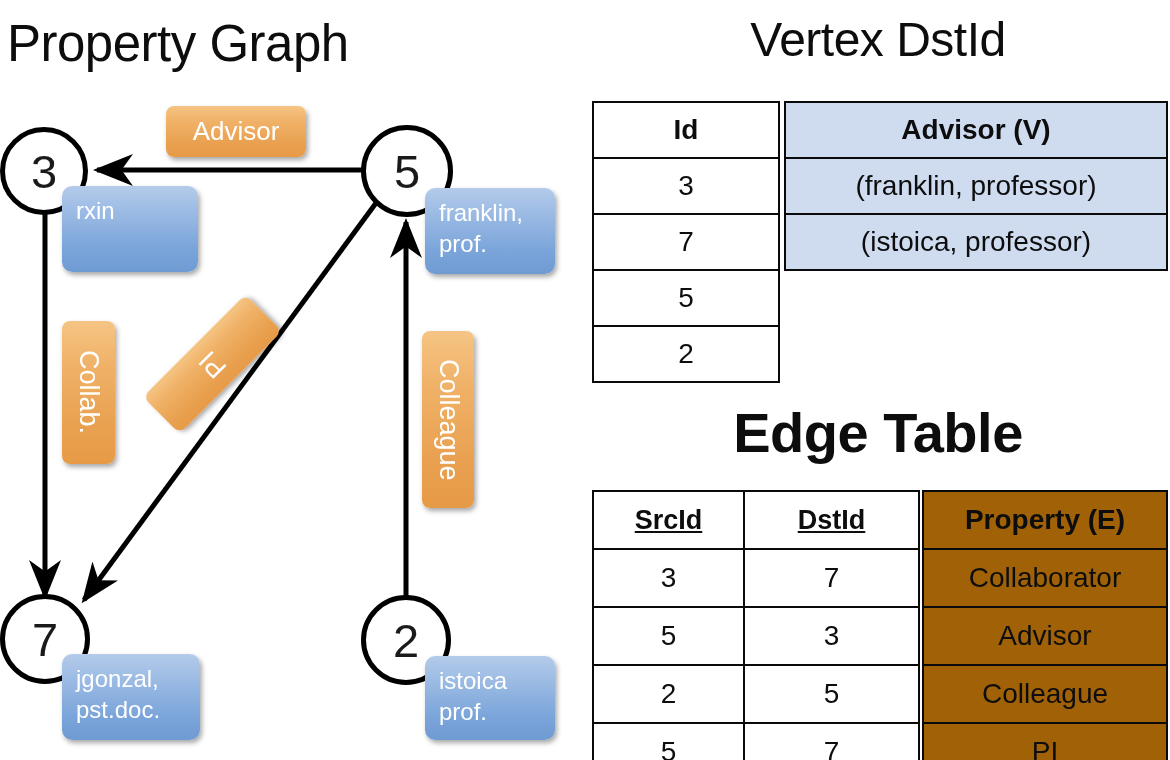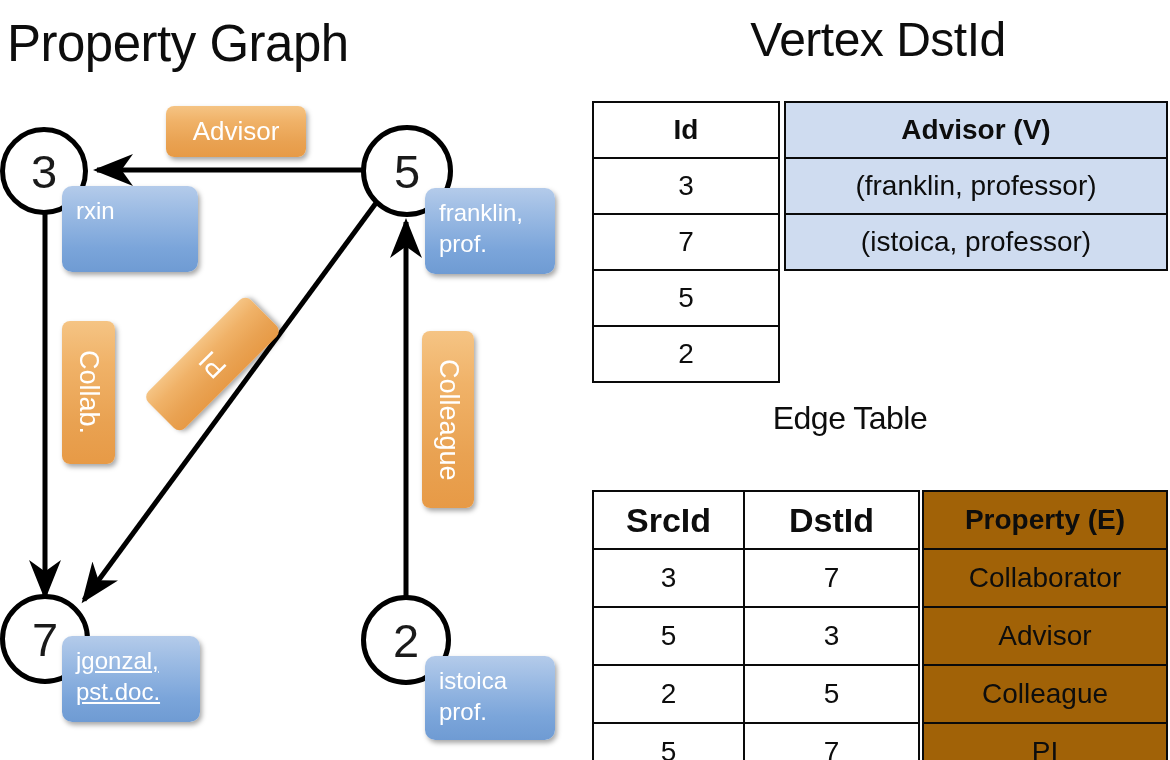--- a/index.html
+++ b/index.html
@@ -20,21 +20,21 @@
   .title {
     position: absolute;
     font-family: "Liberation Sans", sans-serif;
     font-weight: 300;
     color: #0d0d0d;
     white-space: nowrap;
     letter-spacing: -0.5px;
   }
   #title-property-graph { left: 0; top: 14px; width: 586px; text-align: left; font-size: 51px; margin-left: 7px; }
   #title-vertex-table   { left: 586px; top: 12px; width: 584px; text-align: center; font-size: 48px; }
-  #title-edge-table     { left: 558px; top: 400px; width: 584px; text-align: center; font-size: 32px; }
+  #title-edge-table     { left: 586px; top: 400px; width: 584px; text-align: center; font-size: 56px; font-weight: bold; }
 
   
   #graph-canvas {
     position: absolute;
     left: 0; top: 0;
     width: 586px; height: 760px;
   }
   #graph-svg { position: absolute; left: 0; top: 0; }
 
   .node-circle {
@@ -99,21 +99,21 @@
   .peach-cell { background: #a16207; }
 
   #vertex-id-table    { left: 592px; top: 101px; width: 188px; }
   #vertex-id-table td { height: 52px; font-size: 28px; }
 
   #vertex-prop-table    { left: 784px; top: 101px; width: 384px; }
   #vertex-prop-table td { height: 52px; font-size: 28px; }
 
   #edge-src-dst-table    { left: 592px; top: 490px; width: 326px; }
   #edge-src-dst-table td { height: 54px; font-size: 28px; }
-  #edge-src-dst-table td.hdr { font-size: 34px; }
+  #edge-src-dst-table td.hdr { font-size: 27px; text-decoration: underline; }
 
   #edge-prop-table    { left: 922px; top: 490px; width: 246px; }
   #edge-prop-table td { height: 54px; font-size: 28px; }
 </style>
 </head>
 <body>
 
 <div class="title" id="title-property-graph">Property Graph</div>
 <div class="title" id="title-vertex-table">Vertex DstId</div>
 <div class="title" id="title-edge-table">Edge Table</div>
@@ -149,21 +149,21 @@
     <span>2</span>
   </div>
 
   <div class="prop-box" style="left:62px; top:186px; width:136px; height:86px;">
     <span>rxin</span>
   </div>
   <div class="prop-box" style="left:425px; top:188px; width:130px; height:86px;">
     <span>franklin,</span>
     <span>prof.</span>
   </div>
-  <div class="prop-box" style="left:62px; top:636px; width:138px; height:86px;text-decoration:underline;">
+  <div class="prop-box" style="left:62px; top:654px; width:138px; height:86px;">
     <span>jgonzal,</span>
     <span>pst.doc.</span>
   </div>
   <div class="prop-box" style="left:425px; top:656px; width:130px; height:84px;">
     <span>istoica</span>
     <span>prof.</span>
   </div>
 
   <div class="edge-label" style="left:166px; top:106px; width:140px; height:51px;">
     <span class="lbl">Advisor</span>

